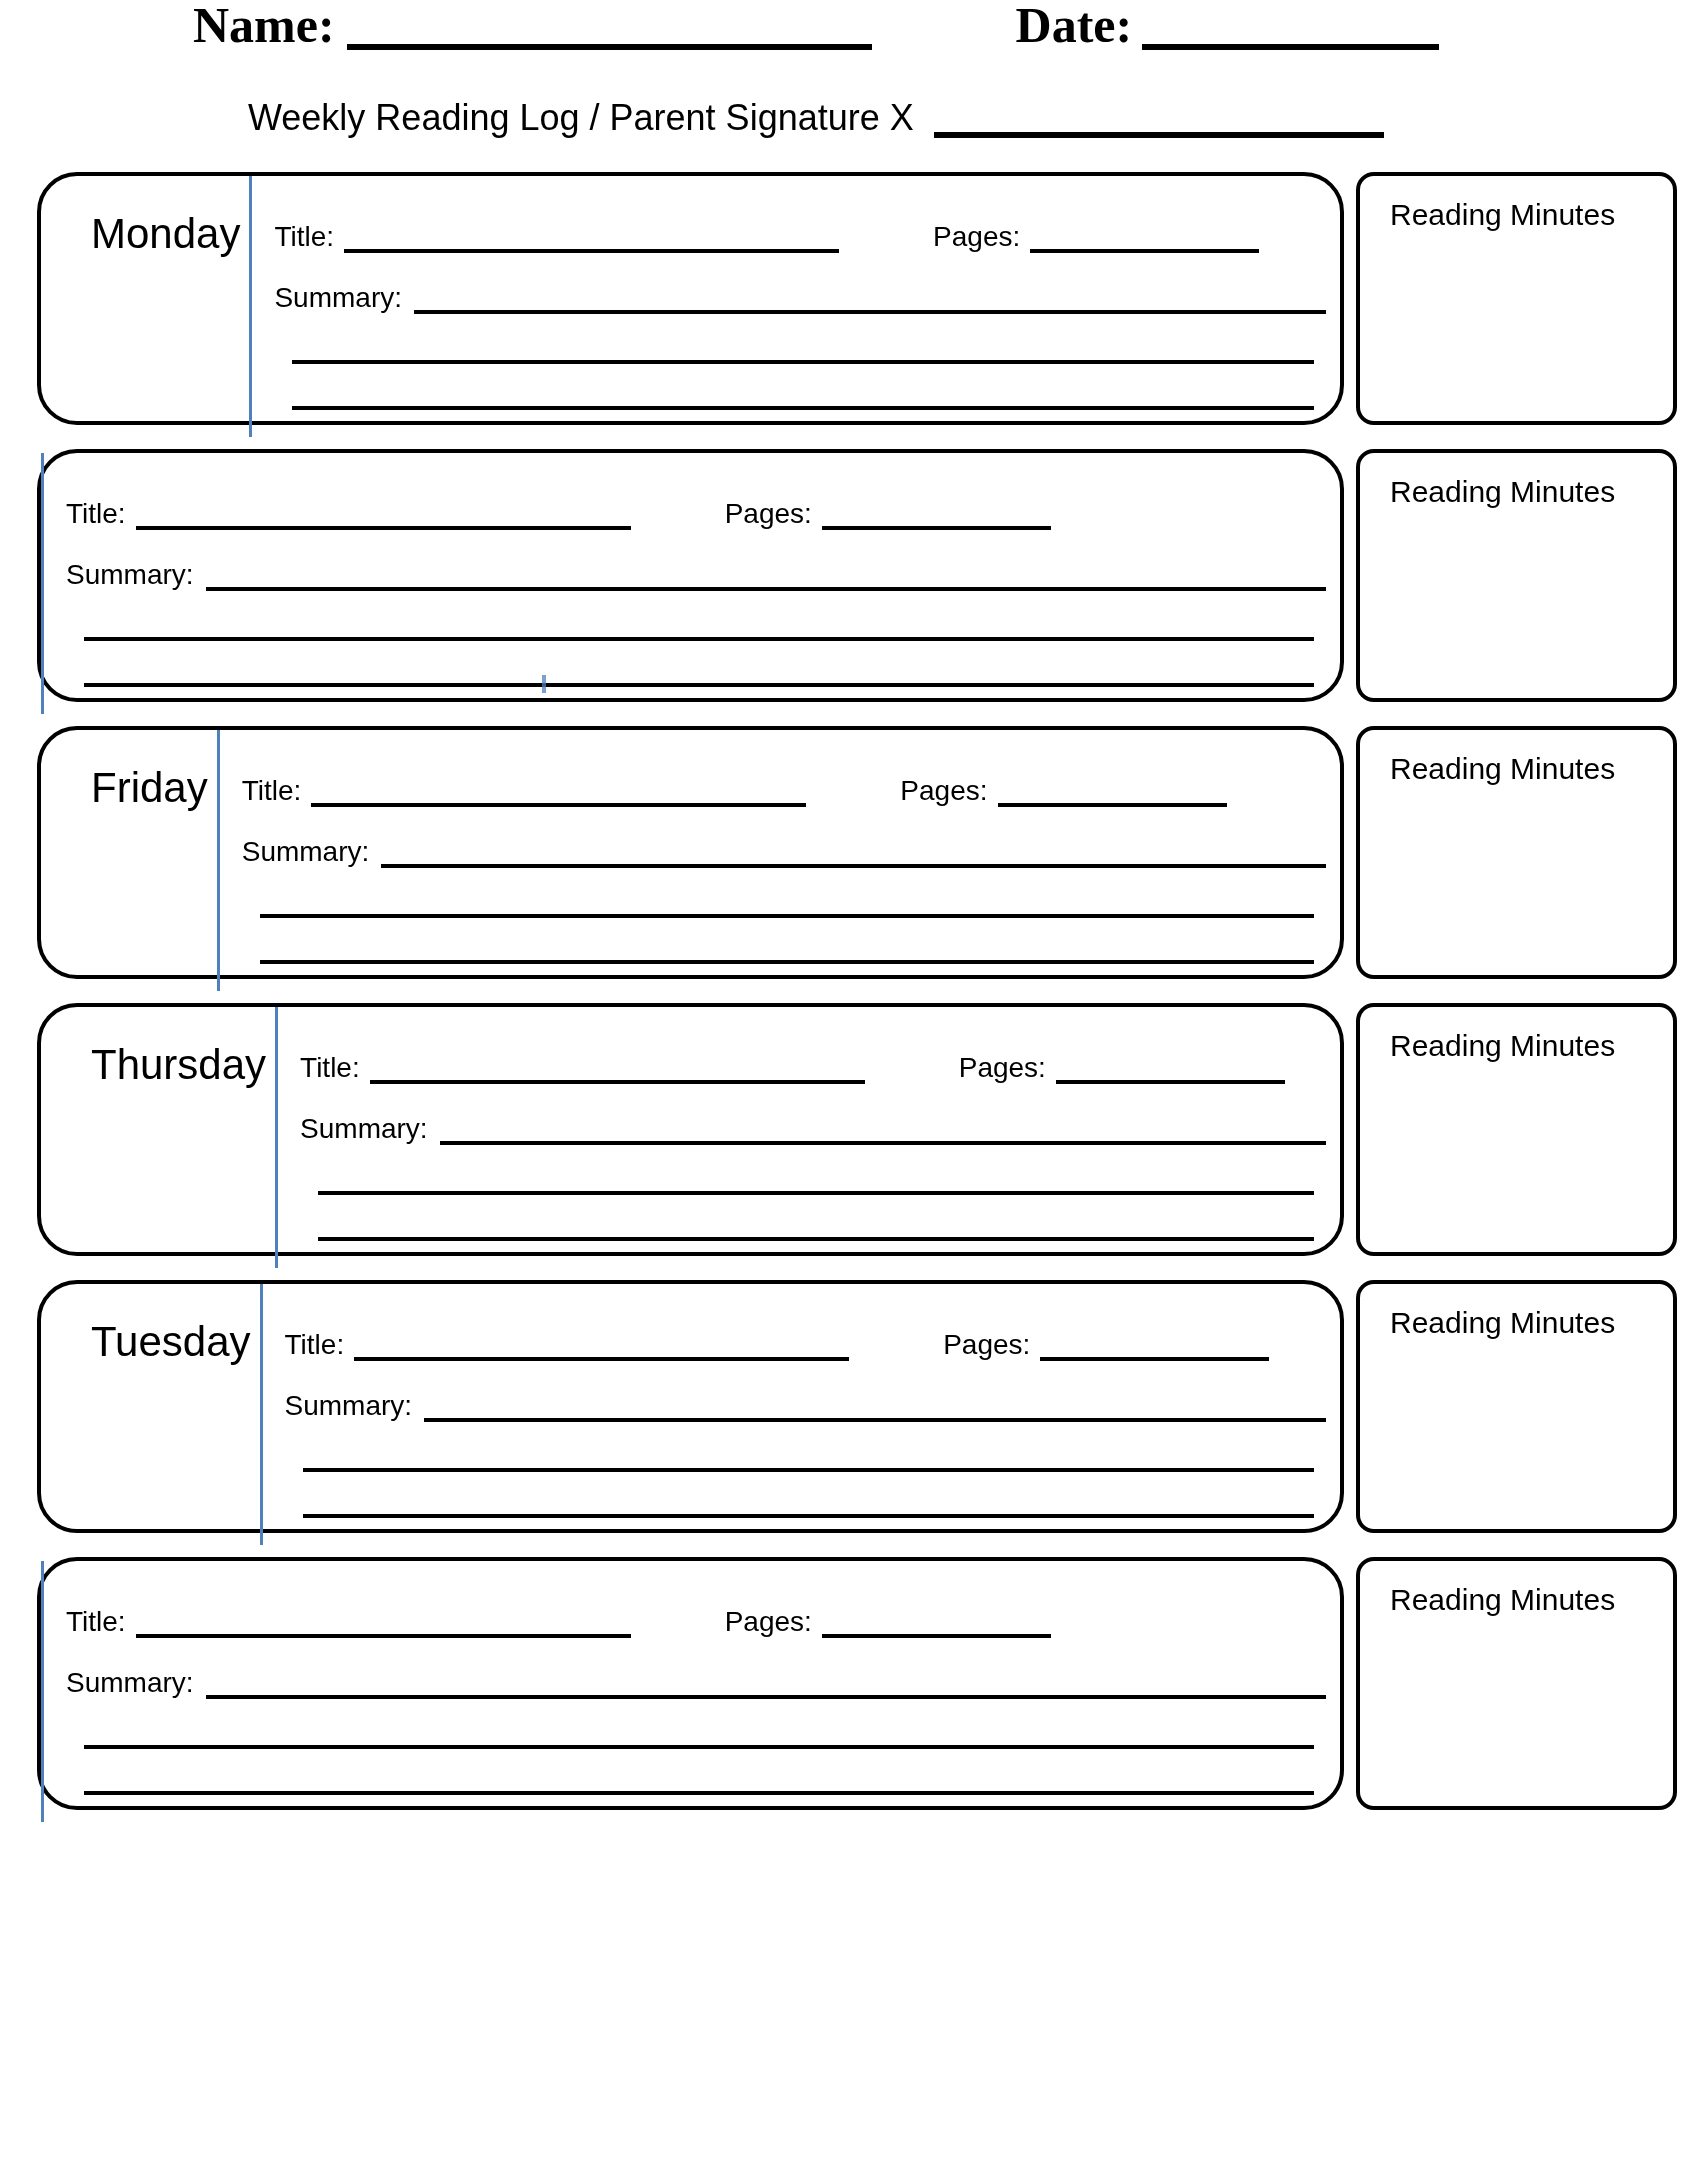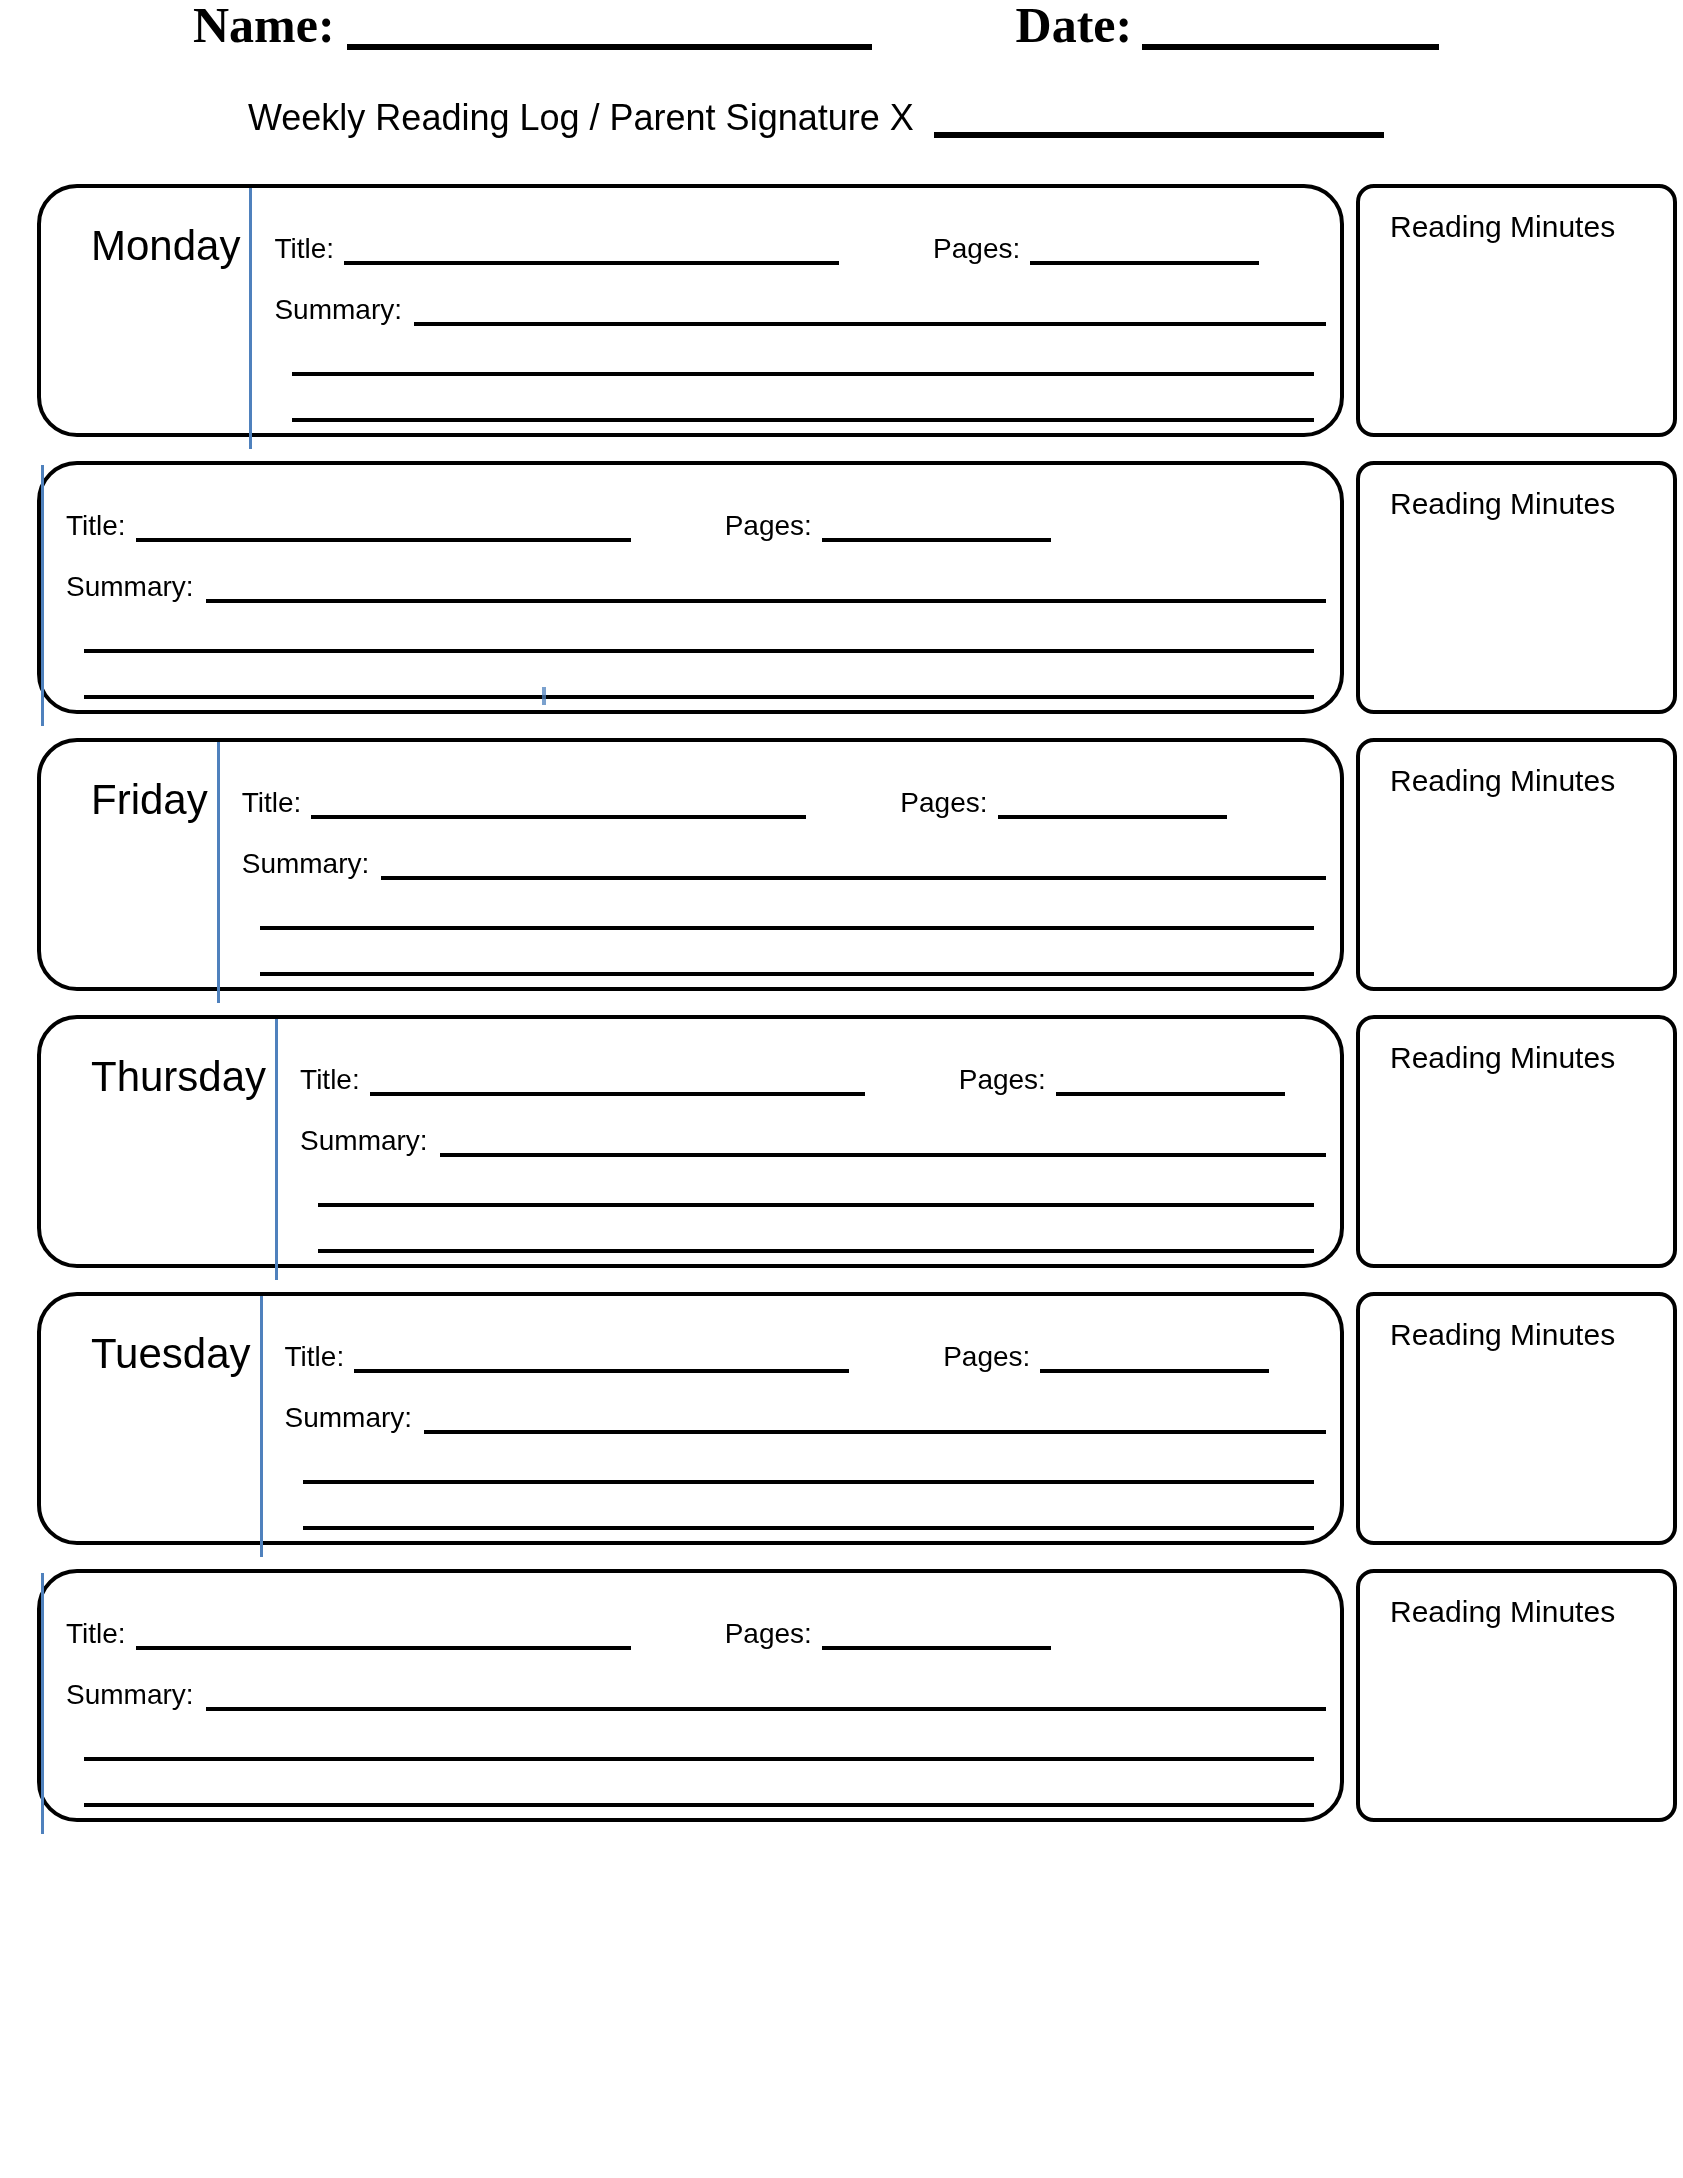--- a/index.html
+++ b/index.html
@@ -19,21 +19,21 @@
   .hfill { border-bottom:6px solid var(--ink); height:10px; }
   .name-fill { width:525px; margin-left:12px; }
   .date-label { margin-left:144px; }
   .date-fill { width:297px; margin-left:10px; }
   .title-row {
     display:flex; align-items:flex-end; margin:40px 0 0 248px; height:48px;
     font-weight:normal; font-size:36px; line-height:1.1; white-space:nowrap;
   }
   .sig-fill { width:450px; margin-left:20px; border-bottom:6px solid var(--ink); height:10px; }
   
-  .rows { margin-top:46px; }
+  .rows { margin-top:34px; }
   .row { display:flex; margin:0 0 24px 37px; }
   .day-box {
     position:relative; width:1307px; height:253px; flex:none;
     border:4px solid var(--ink); border-radius:40px; display:flex; overflow:visible;
   }
   .day-cell {
     flex:none; padding:36px 9px 0 50px; font-size:42px; line-height:1.05; white-space:nowrap;
   }
   .divider { flex:none; width:3px; height:261px; background:var(--accent); }
   .content { flex:1; min-width:0; display:flex; flex-direction:column; padding:0 14px 0 22px; }

